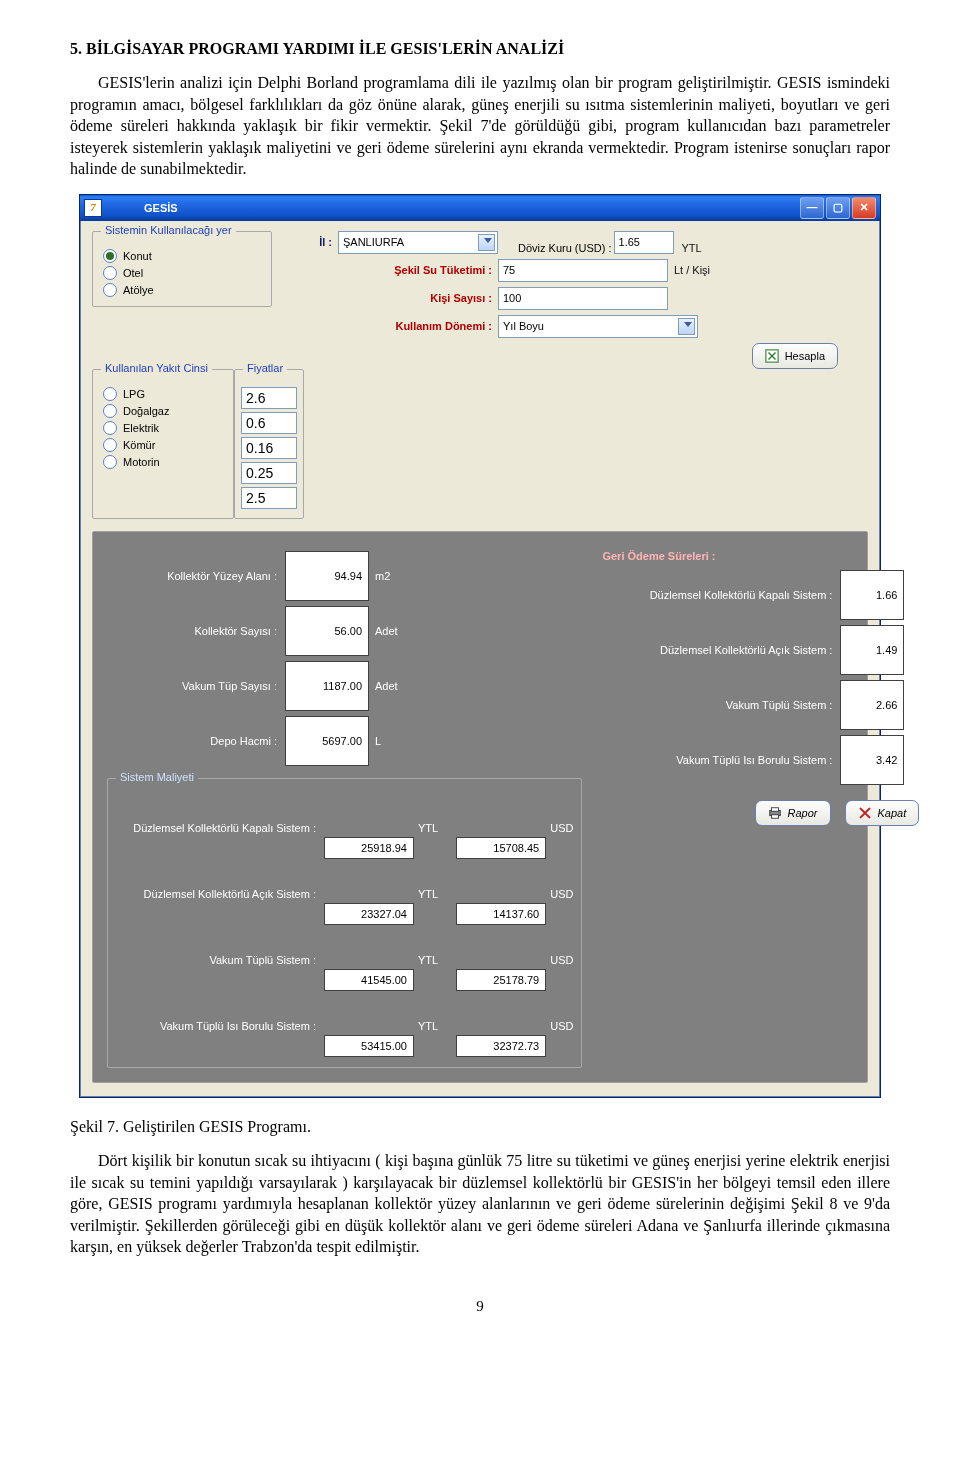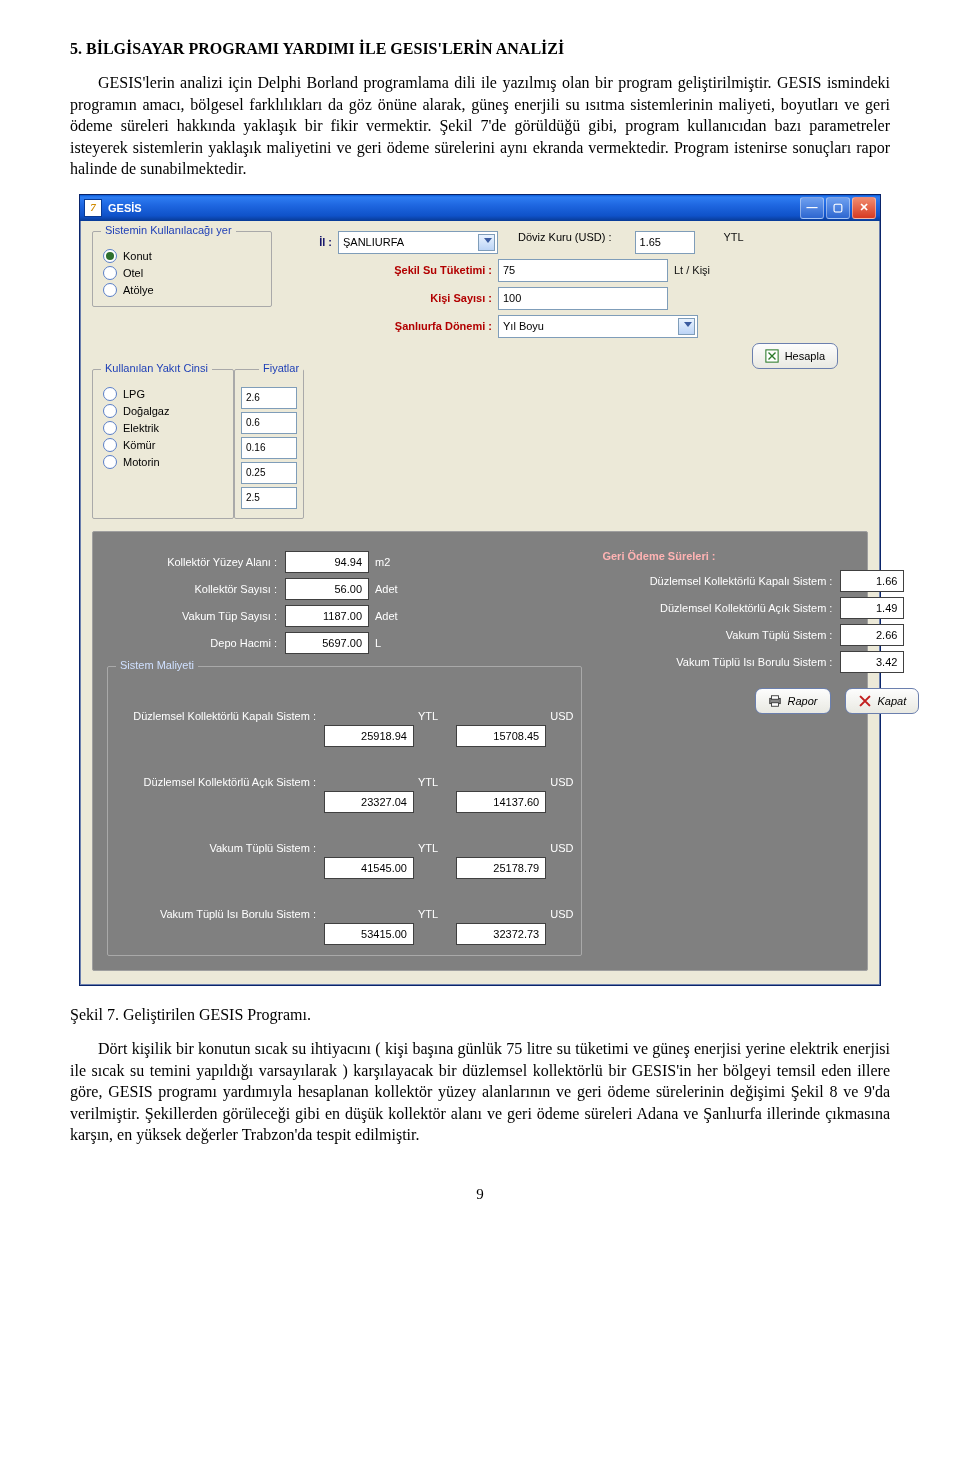--- a/index.html
+++ b/index.html
@@ -58,21 +58,21 @@
     background: #fff; margin-right: 6px;
     border: 1px solid #083a95;
     display: inline-block;
     position: relative;
   }
   .titlebar .appicon::before {
     content: "7"; position: absolute; inset:0;
     font-family: Georgia, serif; font-style: italic; color:#d18b00;
     font-size: 11px; text-align:center; line-height:14px;
   }
-  .titlebar .title { flex:1; }
+  .titlebar .title { flex:1;margin-left:36px; }
   .winbtns { display:flex; gap:2px; }
   .winbtn {
     width: 22px; height: 20px;
     border: 1px solid #fff6; border-radius: 3px;
     background: linear-gradient(#6ea0f0,#2d66d0);
     display:flex; align-items:center; justify-content:center;
     color:#fff; font-size:11px; line-height:1;
   }
   .winbtn.close { background: linear-gradient(#f08b6e,#d73a22); }
   .winbtn span { display:block; }
@@ -102,25 +102,25 @@
     width:12px;height:12px;border:1px solid #5a7fc8;border-radius:50%;
     background:#fff; position:relative; flex:0 0 12px;
   }
   .radio-row .dot.sel::after{
     content:""; position:absolute; inset:2px; background:#2e6f2e; border-radius:50%;
   }
   .price-col {
     border:1px solid #a9a9a9; border-radius:2px;
     position:relative; padding:14px 6px 6px 6px;
   }
-  .price-col .legend{ position:absolute; top:-8px; left:24px; background:#ece9d8; padding:0 4px; color:#1e3fb6; }
+  .price-col .legend{ position:absolute; top:-8px; left:8px; background:#ece9d8; padding:0 4px; color:#1e3fb6; }
   .price-col .pin {
     height:18px; margin:3px 0;
     border:1px solid #7f9db9; background:#fff;
-    padding:1px 4px; font-size:10px; display:flex; align-items:center;
+    padding:1px 4px; font-size:14px; display:flex; align-items:center;
   }
 
   .form-right { padding-left: 20px; }
   .frow { display:flex; align-items:center; margin:5px 0; }
   .frow .flabel { width:200px; text-align:right; color:#b20000; font-weight:bold; margin-right:6px; }
   .frow .flabel.dark { color:#15156a; }
   .tinput {
     height:19px; border:1px solid #7f9db9; background:#fff; padding:1px 4px;
     font-size:11px; display:flex; align-items:center; min-width:160px;
   }
@@ -129,21 +129,21 @@
     content:""; position:absolute; right:2px; top:2px; width:15px; height:15px;
     background:linear-gradient(#e9f3ff,#bcd4f6);
     border:1px solid #7f9db9;
   }
   .combo .chev{
     position:absolute; right:5px; top:6px;
     width:0;height:0;border-left:4px solid transparent;border-right:4px solid transparent;border-top:5px solid #3a5ba0;
     z-index:2;
   }
   .unit { margin-left:6px; color:#111; font-size:11px; }
-  .doviz-row { display:flex; align-items:flex-start; gap:23px; }
+  .doviz-row { display:flex; align-items:flex-end; gap:2px; }
   .doviz-row .tinput { min-width:50px; width:50px; }
 
   .toprow1 {
     display:flex; align-items:center; justify-content: flex-start;
     gap: 20px;
   }
 
   .btn {
     height:24px;
     border:1px solid #6b7fae;
@@ -170,21 +170,21 @@
     grid-template-columns: 1fr 1fr;
     gap: 20px;
   }
   .panel-dark .drow {
     display:flex; align-items:center; margin:5px 0;
     font-size:11px;
   }
   .panel-dark .drow .dlabel { width:170px; text-align:right; margin-right:8px; }
   .panel-dark .drow .dval {
     height:18px; border:1px solid #404040; background:#fff; color:#000;
-    padding:1px 6px; min-width:70px; text-align:right;
+    padding:15px 6px; min-width:70px; text-align:right;
     display:inline-flex; align-items:center; justify-content:flex-end;
   }
   .panel-dark .drow .dunit { margin-left:6px; }
   .panel-dark .ghead { color:#fff; font-weight:bold; margin:4px 0 8px 0; }
   .panel-dark .ghead.red { color:#ffb3b3; }
 
   .sistem-box {
     border:1px solid #a9a9a9; border-radius:2px; padding:14px 8px 6px 8px;
     position:relative; margin-top:12px;
   }
@@ -289,21 +289,21 @@
               </div>
               <span class="unit">Lt / Kişi</span>
             </div>
             <div class="frow">
               <span class="flabel">Kişi Sayısı :</span>
               <div class="tinput">
                 <span>100</span>
               </div>
             </div>
             <div class="frow">
-              <span class="flabel">Şanlıurfa Dönemi :</span>
+              <span class="flabel">Kullanım Dönemi :</span>
               <div class="tinput combo" style="min-width:190px">
                 <span>Yıl Boyu</span>
                 <span class="chev"></span>
               </div>
             </div>
 
             <div class="hesapla-row">
               <div class="btn">
                 <svg viewBox="0 0 16 16">
                   <rect x="1" y="1" width="14" height="14" fill="#fff" stroke="#2a7a2a" stroke-width="1.2"></rect>

